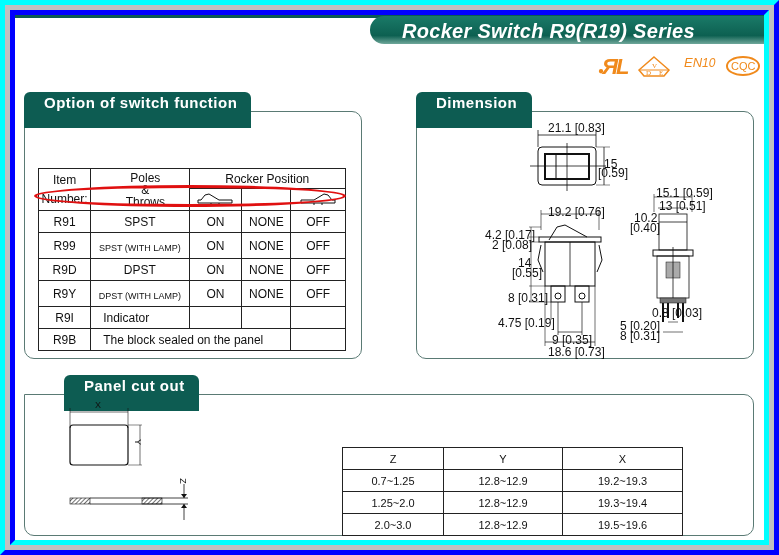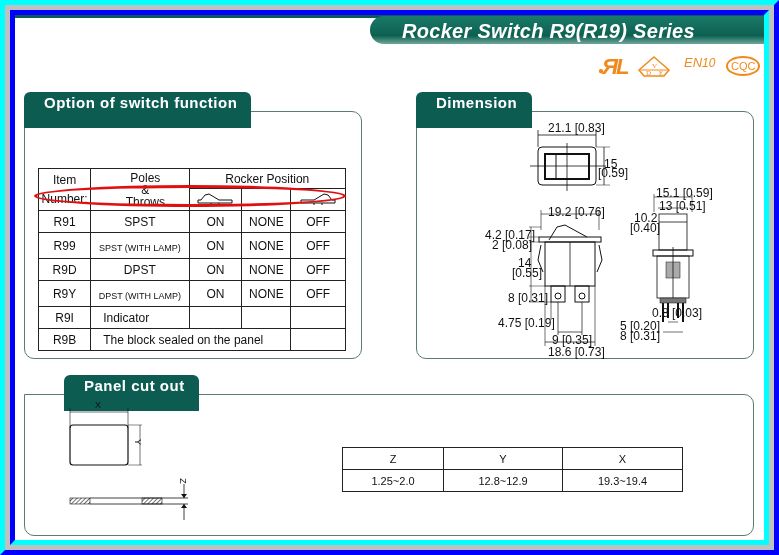--- a/index.html
+++ b/index.html
@@ -263,18 +263,28 @@
 <span class="dimlbl" style="left:180px;top:476px;font-size:9px;transform:rotate(90deg);">Z</span>
 
 <table class="cut-table" style="left:342px;top:424px;width:341px;">
   <tbody>
       <tr>
     <td style="width:100px;">Z</td>
     <td style="width:118px;">Y</td>
     <td>X</td>
   </tr>
   <tr>
+    <td>0.7~1.25</td>
+    <td>12.8~12.9</td>
+    <td>19.2~19.3</td>
+  </tr>
+  <tr>
     <td>1.25~2.0</td>
     <td>12.8~12.9</td>
     <td>19.3~19.4</td>
   </tr>
+  <tr>
+    <td>2.0~3.0</td>
+    <td>12.8~12.9</td>
+    <td>19.5~19.6</td>
+  </tr>
 </tbody>
   </table>
 
 </body></html>

